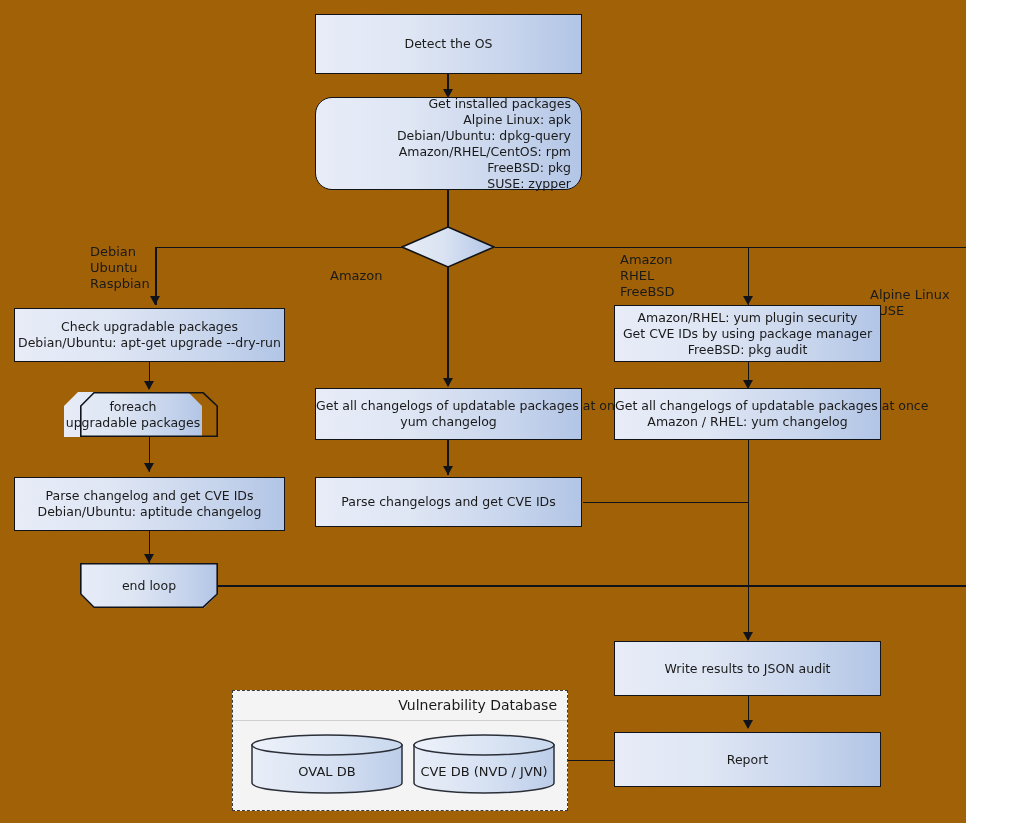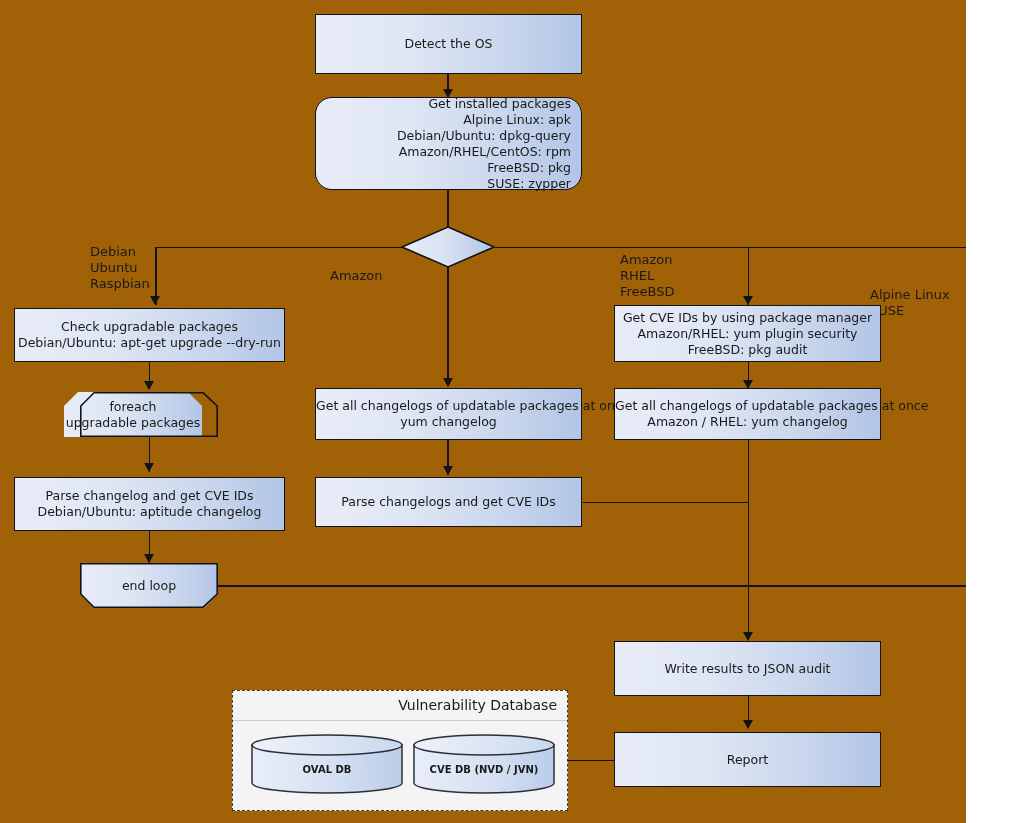--- a/index.html
+++ b/index.html
@@ -118,24 +118,23 @@
     height: 1px;
     background: #cfcfcf;
   }
   .cylinder {
     position: absolute;
   }
   .cyl-label {
     position: absolute;
     width: 100%;
     text-align: center;
-    font-size: 10px;
-    color: #1a1a1a;
-    white-space: nowrap;
-    font-weight: bold;
+    font-size: 13px;
+    color: #1a1a1a;
+    white-space: nowrap;
   }
 </style>
 </head>
 <body>
 
 <div id="canvas">
 
   <div class="edge v" style="left:447.2px; top:74px; height:22px;"></div>
   <div class="arrow-down" style="left:442.5px; top:89px;"></div>
 
@@ -274,22 +273,22 @@
   </div>
 
   <div class="node proc" style="left:315px; top:477px; width:267px; height:50px;">
     <div class="inner">
       <div>Parse changelogs and get CVE IDs</div>
     </div>
   </div>
 
   <div class="node proc" style="left:614px; top:305px; width:267px; height:57px;">
     <div class="inner">
+      <div>Amazon/RHEL: yum plugin security</div>
       <div>Get CVE IDs by using package manager</div>
-      <div>Amazon/RHEL: yum plugin security</div>
       <div>FreeBSD: pkg audit</div>
     </div>
   </div>
 
   <div class="node proc overflow" style="left:614px; top:388px; width:267px; height:52px;">
     <div class="inner">
       <div>Get all changelogs of updatable packages at once</div>
       <div>Amazon / RHEL: yum changelog</div>
     </div>
   </div>

